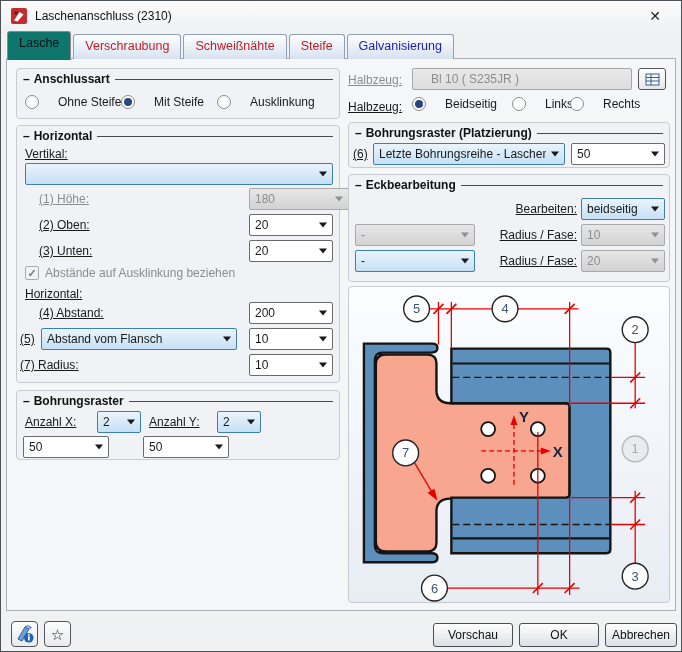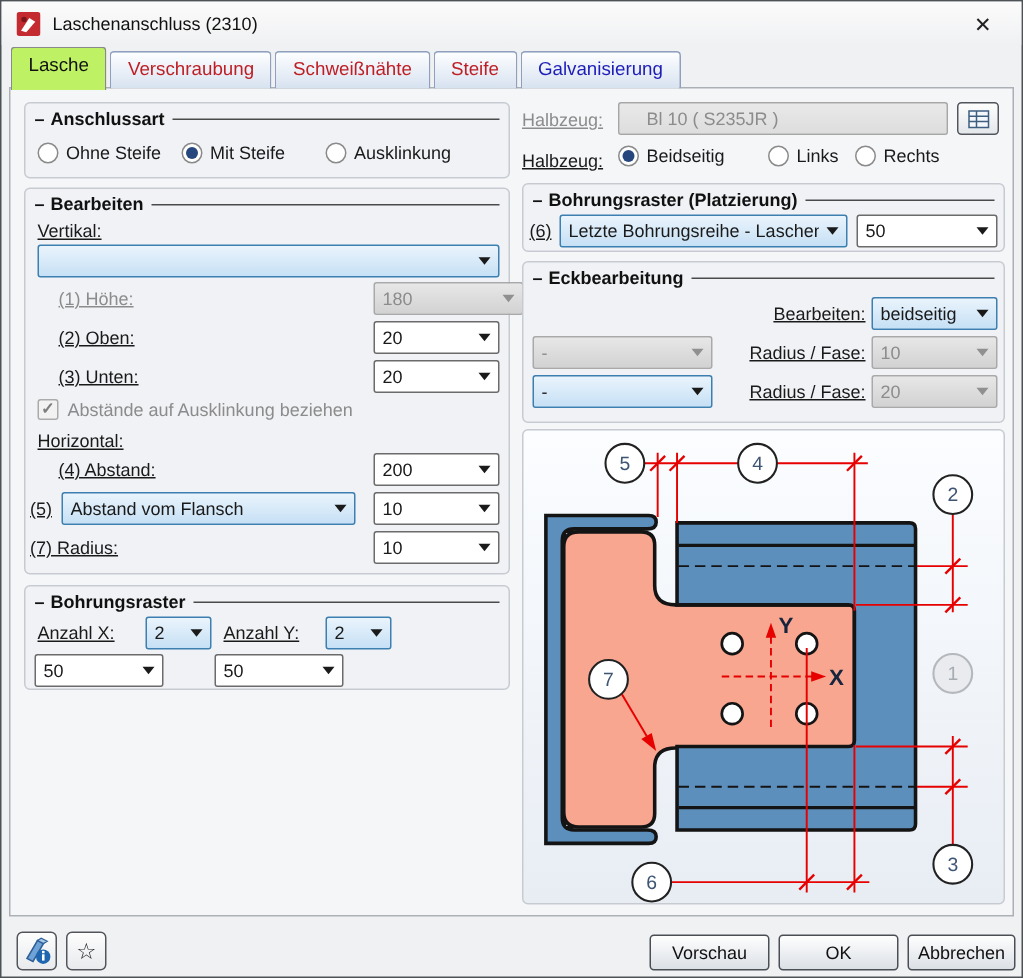--- a/index.html
+++ b/index.html
@@ -13,21 +13,21 @@
   
   .titlebar{position:absolute;left:0;top:0;right:0;height:29px;
     background:linear-gradient(#FBFBFB,#F0F1F3);display:flex;align-items:center;padding:0 10px;gap:8px;}
   .titlebar .title{font-size:12px;color:#111;}
   .close-btn{position:absolute;right:14px;top:5px;font-size:14px;color:#222;cursor:pointer;padding:2px 6px;}
   
   .tabbar{position:absolute;left:6px;top:29px;height:29px;display:flex;align-items:flex-end;z-index:3;}
   .tab{height:25px;padding:4px 11px 3px 11px;margin-right:2px;font-size:12.5px;white-space:nowrap;
     border:1px solid #8FA0BE;border-bottom:none;border-radius:3px 3px 0 0;
     background:linear-gradient(#FDFEFF,#D7E2F0);cursor:pointer;}
-  .tab.active{height:29px;background:#bef264;border-color:#8A8A8A;margin-bottom:-1px;z-index:4;color:#111;}
+  .tab.active{height:29px;background:#0f766e;border-color:#8A8A8A;margin-bottom:-1px;z-index:4;color:#111;}
   .tc-red{color:#BE1E24;}
   .tc-blue{color:#1D1DB8;}
   
   .page{position:absolute;left:5px;top:57px;right:5px;bottom:40px;
     background:#F4F6F8;border:1px solid #ABB0B6;}
   
   .group{position:absolute;background:#F0F2F5;border:1px solid #C7CBD1;border-radius:4px;}
   .gtitle{position:absolute;top:3px;left:6px;right:6px;display:flex;align-items:center;font-weight:bold;color:#111;}
   .gdash{margin-right:4px;font-weight:bold;cursor:pointer;}
   .grule{flex:1;height:1px;background:#4A4A4A;margin-left:5px;}
@@ -42,21 +42,21 @@
     width:0;height:0;border-left:4px solid transparent;border-right:4px solid transparent;border-top:5px solid #1a1a1a;}
   .combo.blue{background:linear-gradient(#EAF4FC,#C6E0F5);border-color:#3C7FB1;}
   .combo.dis{background:linear-gradient(#E7E7E7,#D2D2D2);border-color:#A9A9A9;color:#8C8C8C;cursor:default;}
   .combo.dis .arr{border-top-color:#909090;}
   
   .tinput{position:absolute;height:22px;background:linear-gradient(#E9E9E9,#DDDDDD);
     border:1px solid #A6A6A6;border-radius:2px;color:#8C8C8C;padding:0 18px;display:flex;align-items:center;}
   .mini-btn{position:absolute;height:22px;border:1px solid #52565C;border-radius:3px;
     background:linear-gradient(#FDFDFD,#E4E7EB);display:flex;align-items:center;justify-content:center;cursor:pointer;}
   
-  .radio-item{position:absolute;display:flex;align-items:flex-start;gap:5px;cursor:pointer;white-space:nowrap;}
+  .radio-item{position:absolute;display:flex;align-items:flex-start;gap:19px;cursor:pointer;white-space:nowrap;}
   .radio{width:14px;height:14px;border-radius:50%;border:1px solid #8A8A8A;background:#fff;flex:0 0 auto;position:relative;}
   .radio.sel::after{content:'';position:absolute;left:2px;top:2px;width:8px;height:8px;border-radius:50%;background:#26477E;}
   .cb-item{position:absolute;display:flex;align-items:center;gap:6px;color:#8C8C8C;white-space:nowrap;}
   .cb{width:14px;height:14px;border:1px solid #ABABAB;background:#F2F2F2;border-radius:2px;
     display:flex;align-items:center;justify-content:center;font-size:11px;font-weight:bold;color:#7E7E7E;line-height:1;}
   
   .diag-box{background:linear-gradient(#FBFDFF,#E8EDF4);}
   .diag-box svg{position:absolute;left:0;top:0;width:100%;height:100%;}
   
   .footer-btn{position:absolute;height:24px;border:1px solid #4A4F55;border-radius:3px;
@@ -107,21 +107,21 @@
       </label>
       <label class="radio-item" style="left:200px;top:26px">
         <span class="radio"></span>
         <span>Ausklinkung</span>
       </label>
     </div>
 
     <div class="group" style="left:9px;top:66px;width:324px;height:258px">
       <div class="gtitle">
         <span class="gdash">–</span>
-        <span>Bearbeiten</span>
+        <span>Horizontal</span>
         <span class="grule"></span>
       </div>
       <span class="lbl" style="left:8px;top:21px">Vertikal:</span>
       <div class="combo blue" style="left:8px;top:37px;width:308px">
         <span class="arr"></span>
       </div>
 
       <span class="lbl dis" style="left:22px;top:66px">(1) Höhe:</span>
       <div class="combo dis" style="left:232px;top:62px;width:100px">
         <span class="cv">180</span>

